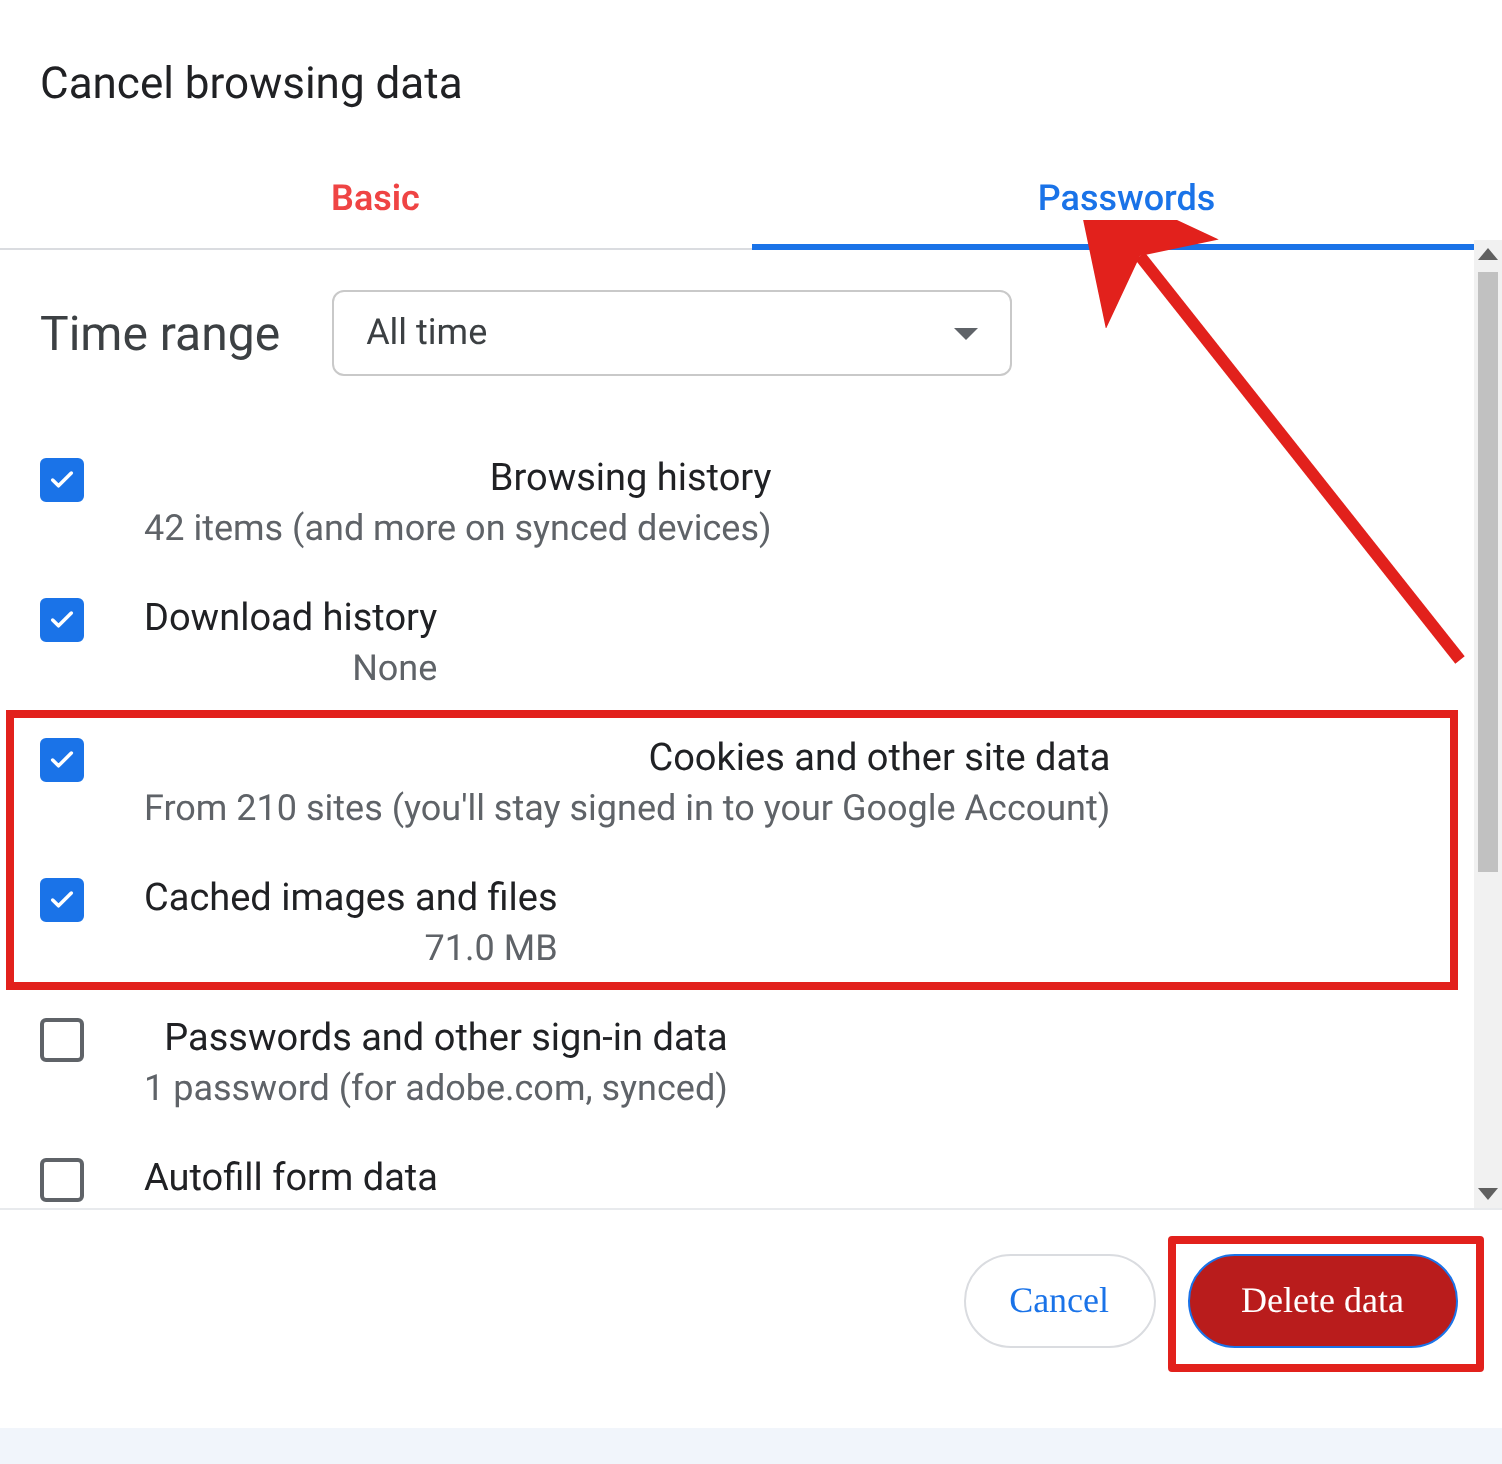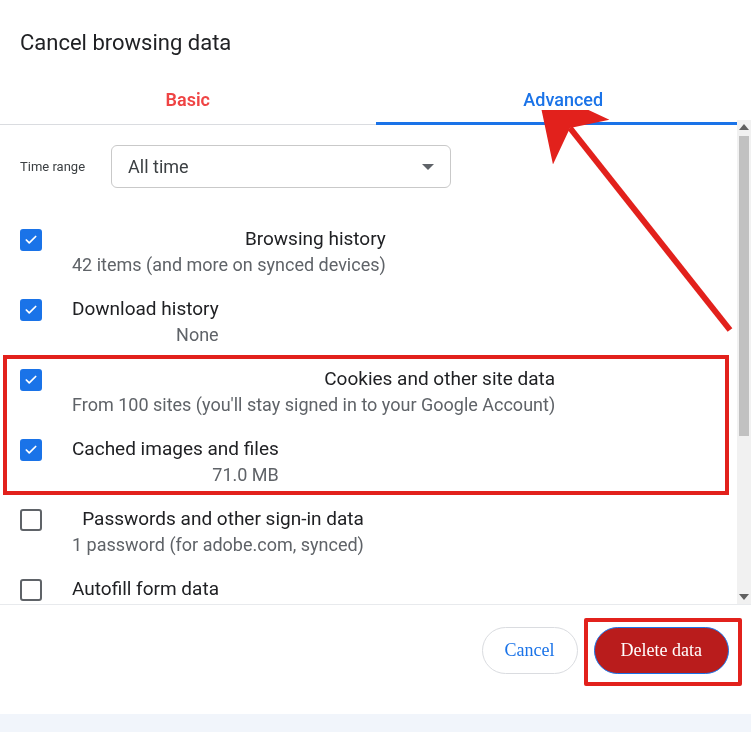--- a/index.html
+++ b/index.html
@@ -48,21 +48,21 @@
     padding: 20px 20px 0 20px;
     position: relative;
   }
   .time-row {
     display: flex;
     align-items: center;
     gap: 26px;
     margin-bottom: 28px;
   }
   .time-label {
-    font-size: 13px;
+    font-size: 24px;
     color: #3c4043;
   }
   .dropdown {
     display: flex;
     align-items: center;
     justify-content: space-between;
     border: 1px solid #c9c9c9;
     border-radius: 6px;
     padding: 10px 16px;
     width: 340px;
@@ -175,21 +175,21 @@
     background:#f1f5fb;
   }
 </style>
 </head>
 <body>
 
 <div class="dialog-title">Cancel browsing data</div>
 
 <div class="tabs">
   <div class="tab basic">Basic</div>
-  <div class="tab active">Advanced</div>
+  <div class="tab active">Passwords</div>
 </div>
 
 <div class="body-region">
 
   <div class="time-row">
     <div class="time-label">Time range</div>
     <div class="dropdown">
       <span>All time</span>
       <span class="caret"></span>
     </div>
@@ -219,21 +219,21 @@
         </div>
       </div>
       <div class="option-row">
         <div class="checkbox checked">
           <svg viewBox="0 0 24 24">
             <path d="M20 6L9 17l-5-5" fill="none" stroke="#fff" stroke-width="3" stroke-linecap="round" stroke-linejoin="round"></path>
           </svg>
         </div>
         <div class="opt-texts">
           <div class="opt-title">Cookies and other site data</div>
-          <div class="opt-sub">From 100 sites (you'll stay signed in to your Google Account)</div>
+          <div class="opt-sub">From 210 sites (you'll stay signed in to your Google Account)</div>
         </div>
       </div>
       <div class="option-row">
         <div class="checkbox checked">
           <svg viewBox="0 0 24 24">
             <path d="M20 6L9 17l-5-5" fill="none" stroke="#fff" stroke-width="3" stroke-linecap="round" stroke-linejoin="round"></path>
           </svg>
         </div>
         <div class="opt-texts">
           <div class="opt-title">Cached images and files</div>

